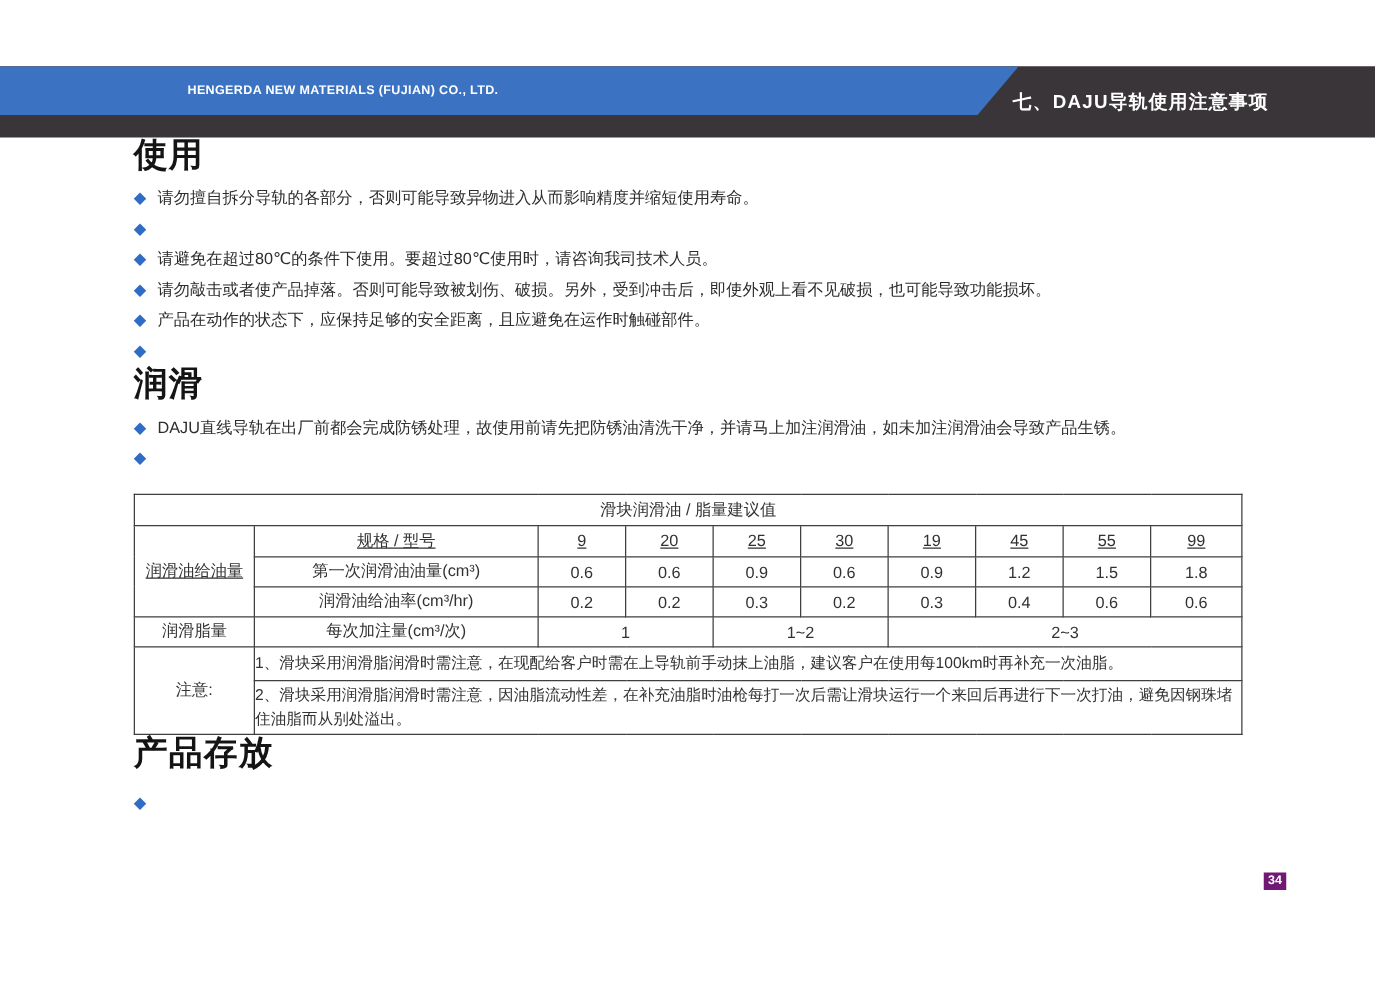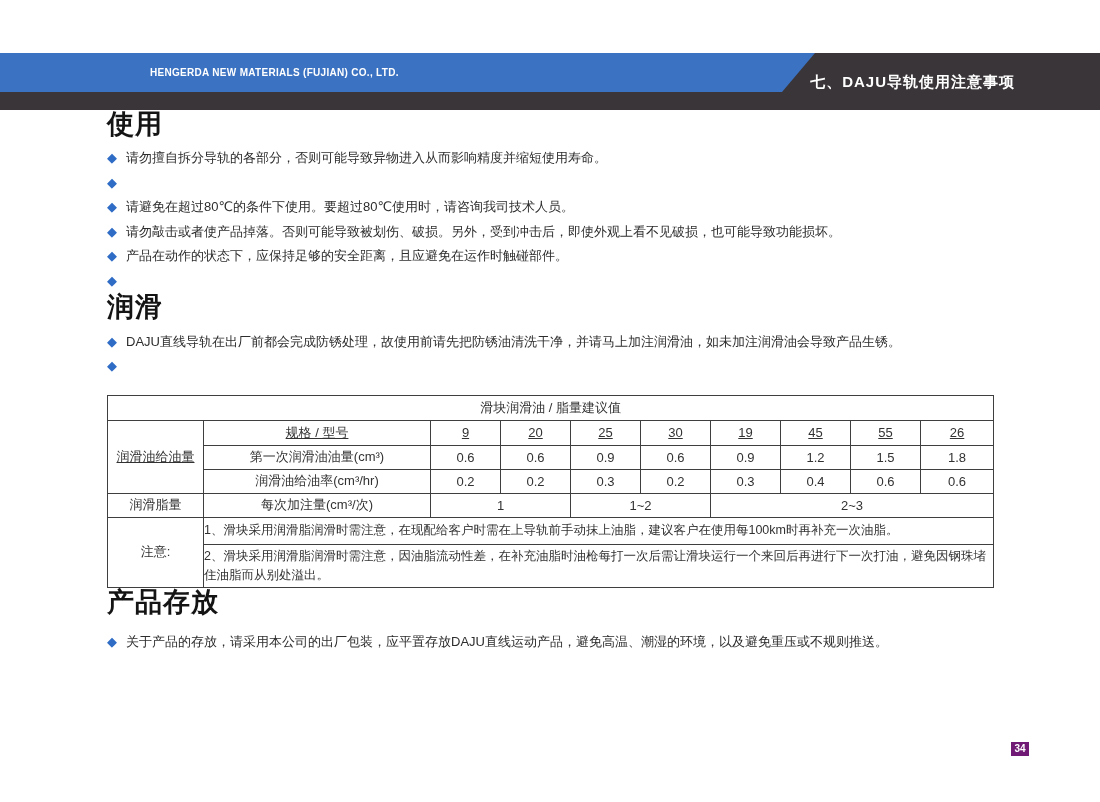--- a/index.html
+++ b/index.html
@@ -38,21 +38,21 @@
   table.lube td, table.lube th { border:1px solid #3f3f3f; padding:0; font-weight:normal; vertical-align:middle; }
   table.lube { border:1.5px solid #333; }
   tr.r-title td { height:24px;text-align:center; }
   tr.r-spec  td { height:24px;text-decoration:underline; }
   tr.r-data  td { height:23px; }
   tr.r-note1 td { height:26px; }
   tr.r-note2 td { height:42px; }
   td.note-text { text-align:left; padding:2px 8px; font-size:12.5px; line-height:19px; }
   
   .page-badge {
-    position:absolute; left:1011px; top:742px; min-width:16px; height:14px;
+    position:absolute; left:1011px; top:698px; min-width:16px; height:14px;
     background:#701a75; color:#ffffff; font-size:10px; line-height:14px;
     font-weight:bold; text-align:center; padding:0 1px;
   }
 </style>
 </head>
 <body>
 
 <div class="page">
 
   <div class="dark-band">
@@ -123,21 +123,21 @@
       <tr class="r-spec">
         <td rowspan="3">润滑油给油量</td>
         <td>规格 / 型号</td>
         <td>9</td>
         <td>20</td>
         <td>25</td>
         <td>30</td>
         <td>19</td>
         <td>45</td>
         <td>55</td>
-        <td>26</td>
+        <td>99</td>
       </tr>
       <tr class="r-data">
         <td>第一次润滑油油量(cm³)</td>
         <td>0.6</td>
         <td>0.6</td>
         <td>0.9</td>
         <td>0.6</td>
         <td>0.9</td>
         <td>1.2</td>
         <td>1.5</td>
@@ -168,21 +168,20 @@
       <tr class="r-note2">
         <td colspan="9" class="note-text">2、滑块采用润滑脂润滑时需注意，因油脂流动性差，在补充油脂时油枪每打一次后需让滑块运行一个来回后再进行下一次打油，避免因钢珠堵住油脂而从别处溢出。</td>
       </tr>
     </tbody>
       </table>
 
     <h2 class="sec sec-store">产品存放</h2>
     <ul class="bullets" style="margin-top:14px;">
       <li>
           <span class="diamond">◆</span>
-          <span>关于产品的存放，请采用本公司的出厂包装，应平置存放DAJU直线运动产品，避免高温、潮湿的环境，以及避免重压或不规则推送。</span>
         </li>
     </ul>
 
   </div>
 
   <div class="page-badge">34</div>
 
 </div>
 
 </body></html>

